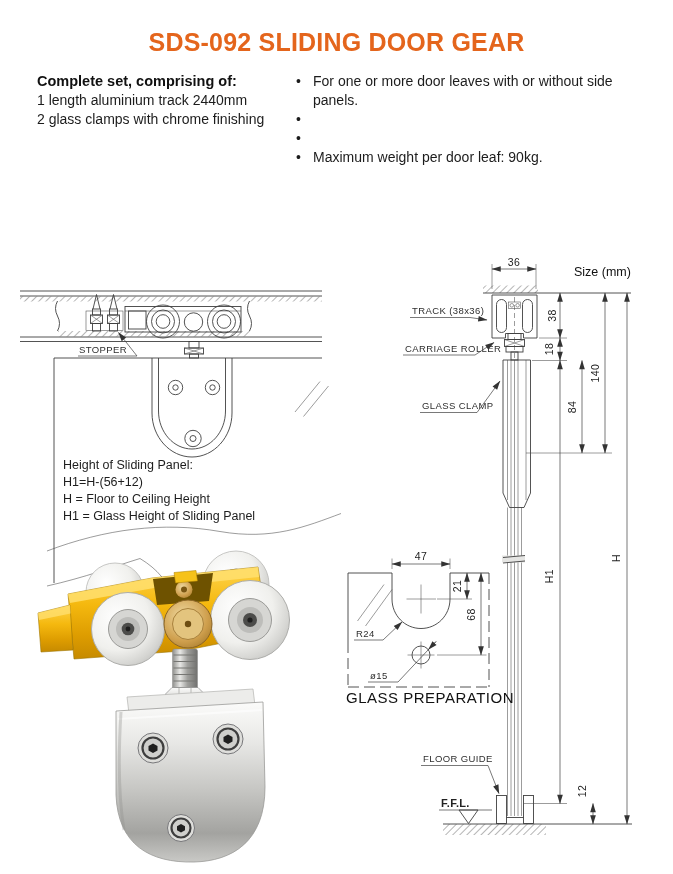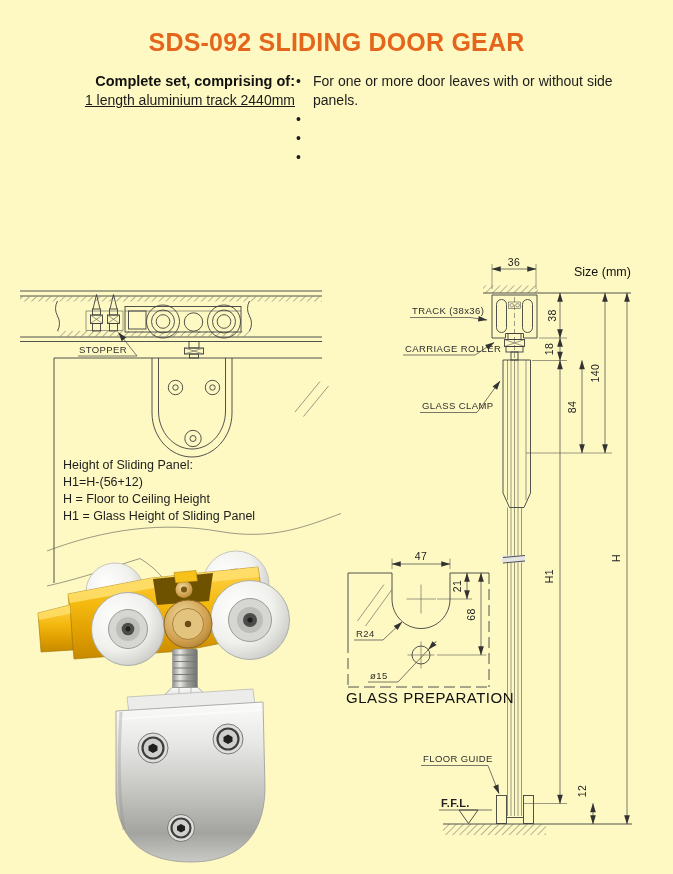--- a/index.html
+++ b/index.html
@@ -1,28 +1,28 @@
 <!DOCTYPE html>
 <html><head>
 <meta charset="utf-8">
 <style>
   html,body{margin:0;padding:0;background:#cfcfcf;}
   .page{
-    position:relative;width:673px;height:874px;background:#fef9c3;
+    position:relative;width:673px;height:874px;background:#ffffff;
     font-family:"Liberation Sans",sans-serif;color:#1c1c1c;overflow:hidden;
   }
   .title{
     position:absolute;top:28px;left:0;width:673px;text-align:center;
     font-size:25px;font-weight:bold;color:#e4651c;letter-spacing:.2px;
   }
   .col{position:absolute;top:72px;font-size:14px;line-height:19px;}
-  .col-left{left:37px;width:258px;text-align:right;}
+  .col-left{left:37px;width:258px;}
   .col-right{left:296px;width:364px;}
   .col h3{margin:0;font-size:14.5px;line-height:19px;font-weight:bold;color:#111;}
-  .plain-item{white-space:nowrap;text-decoration:underline;}
+  .plain-item{white-space:nowrap;}
   .feat{display:flex;}
   .feat .bullet{width:17px;flex:0 0 17px;}
   svg text{fill:#222;}
   .cad{font-size:9.5px;letter-spacing:.4px;fill:#2e2e2e;}
   .dimtxt{font-size:10.5px;letter-spacing:.4px;fill:#222;}
   .note{font-size:12.5px;fill:#1d1d1d;}
   .gp-title{font-size:15px;letter-spacing:.5px;fill:#111;}
   .size-lbl{font-size:12.5px;fill:#111;}
   .ffl{font-size:11px;font-weight:bold;letter-spacing:.3px;}
   .ln{stroke:#3f3f3f;stroke-width:.9;fill:none;}
@@ -34,35 +34,37 @@
 </head>
 <body>
 
 <div class="page">
 
   <div class="title">SDS-092 SLIDING DOOR GEAR</div>
 
   <div class="col col-left">
     <h3>Complete set, comprising of:</h3>
     <div class="plain-item">1 length aluminium track 2440mm</div>
+    <div class="plain-item">2 glass clamps with chrome finishing</div>
   </div>
 
   <div class="col col-right">
     <div class="feat">
       <span class="bullet">•</span>
       <span>For one or more door leaves with or without side panels.</span>
     </div>
     <div class="feat">
       <span class="bullet">•</span>
     </div>
     <div class="feat">
       <span class="bullet">•</span>
     </div>
     <div class="feat">
       <span class="bullet">•</span>
+      <span>Maximum weight per door leaf: 90kg.</span>
     </div>
   </div>
 
   <svg width="673" height="874" viewBox="0 0 673 874" style="position:absolute;left:0;top:0;">
     <defs>
       <marker id="arr" viewBox="0 0 12 8" refX="11" refY="4" markerWidth="10" markerHeight="7" markerUnits="userSpaceOnUse" orient="auto-start-reverse">
         <path d="M0.5,0.6 L11.5,4 L0.5,7.4 Z" fill="#333"></path>
       </marker>
       <pattern id="hatch" width="5" height="5" patternUnits="userSpaceOnUse" patternTransform="rotate(45)">
         <line x1="0" y1="0" x2="0" y2="5" stroke="#5a5a5a" stroke-width="0.9"></line>

